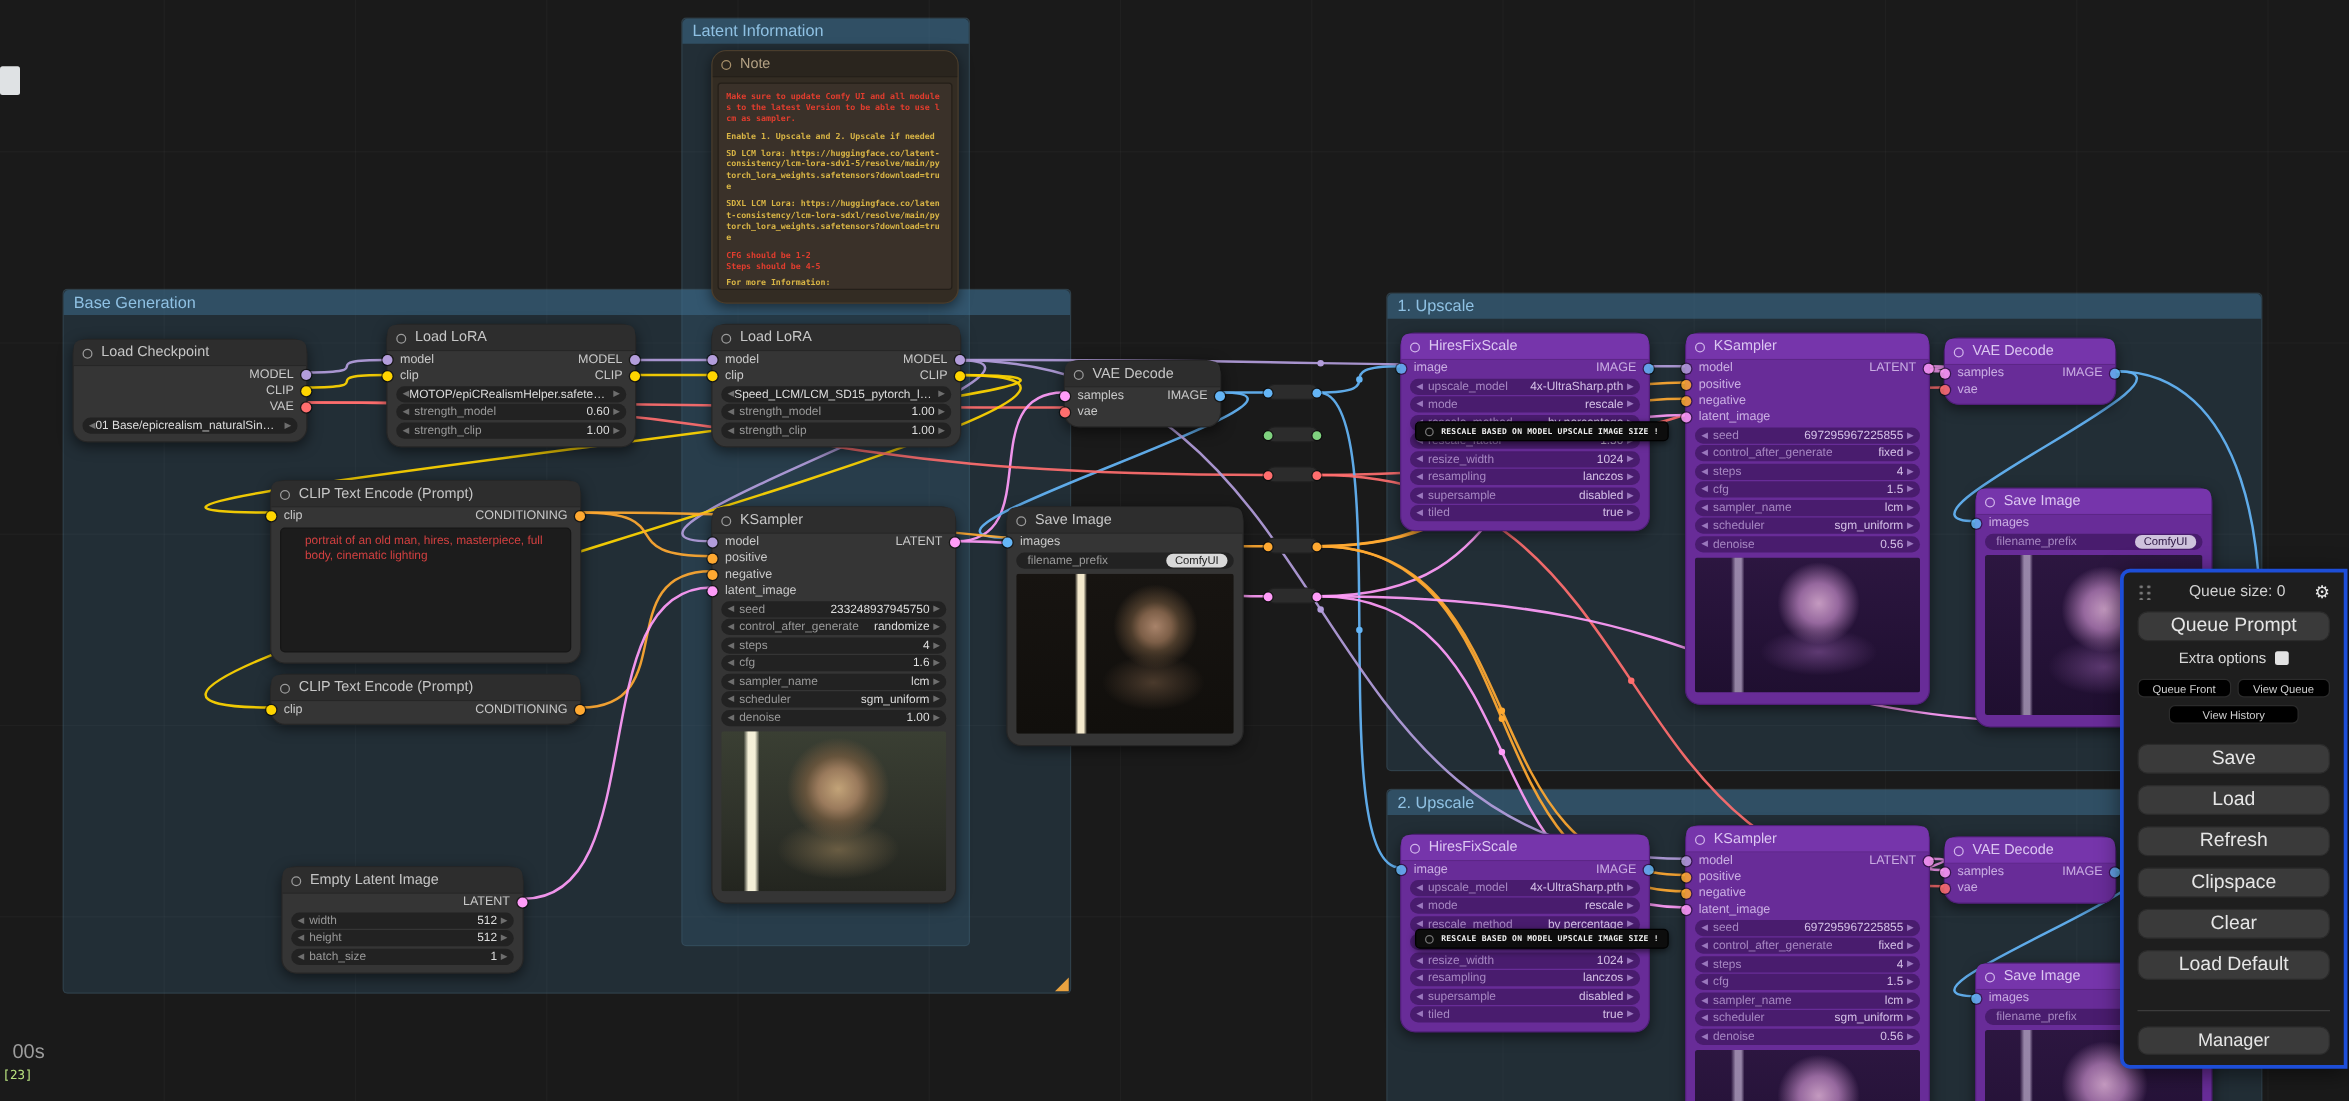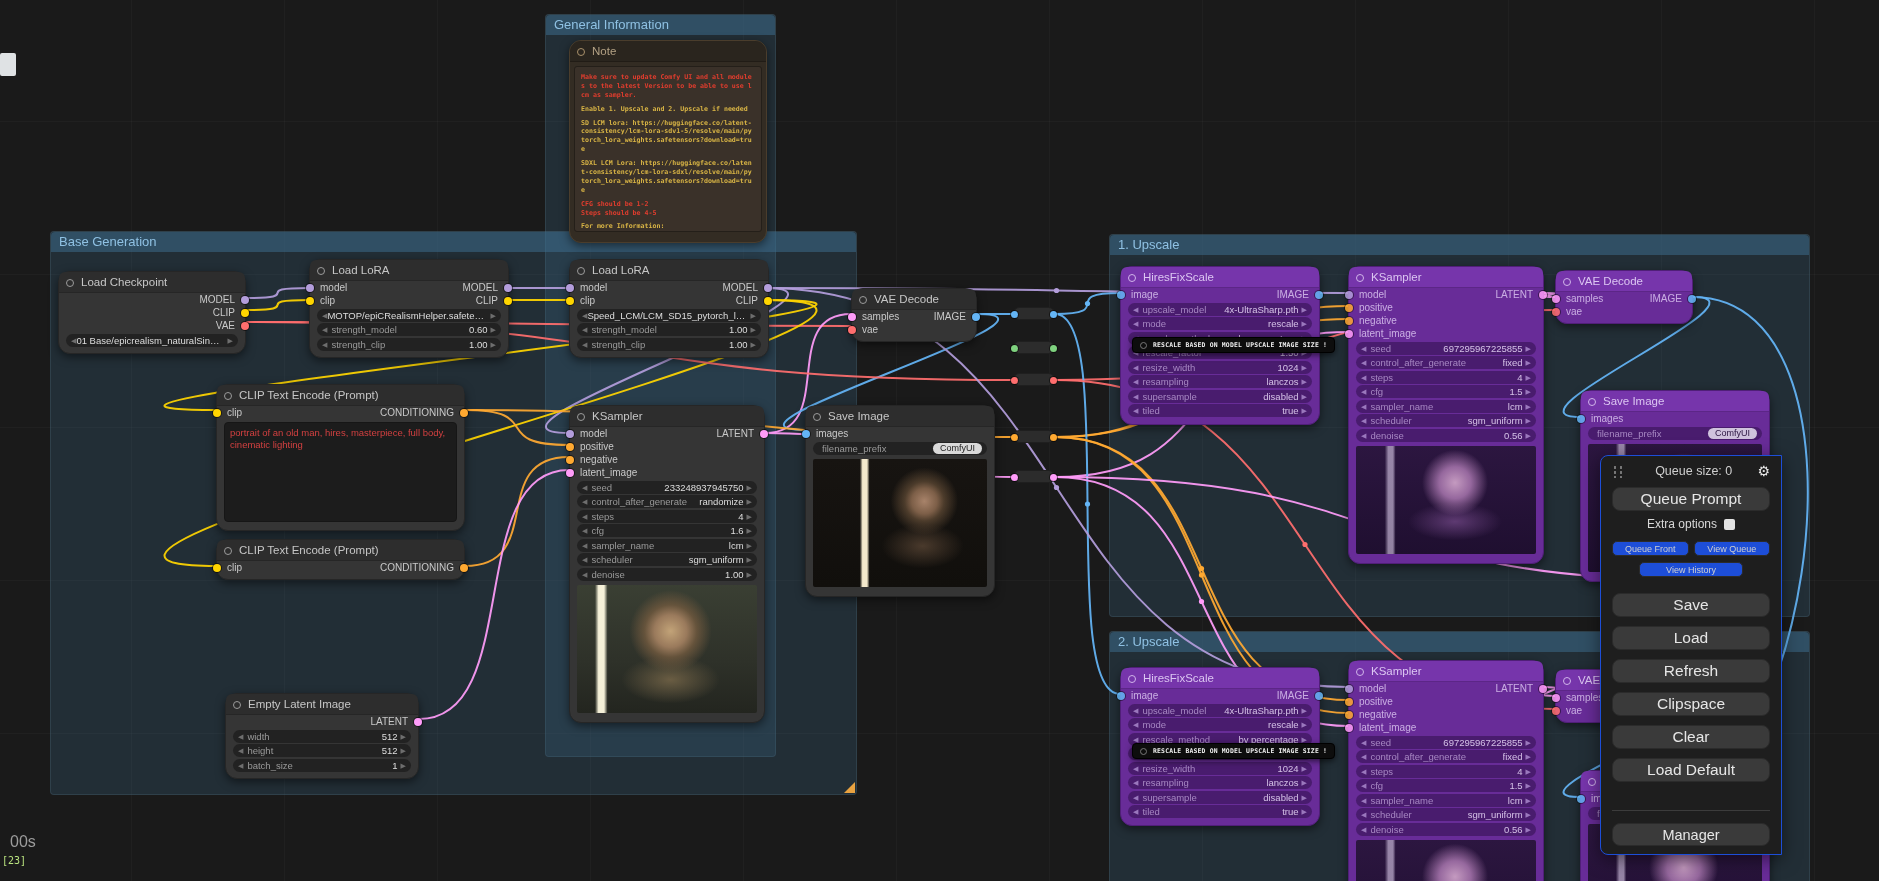--- a/index.html
+++ b/index.html
@@ -20,21 +20,21 @@
 .sdot.in{left:-4px}.sdot.out{right:-4px}
 .slabel.in{margin-left:10px}
 .slabel.out{margin-left:auto;margin-right:10px}
 .widget{display:flex;align-items:center;height:13px;margin:1.5px 7px;background:#222;border-radius:7px;font-size:9.5px;color:#aaa;padding:0 5px;overflow:hidden;white-space:nowrap}
 .warrow{color:#6e6e6e;font-size:7px;line-height:13px}
 .warrow.right{margin-left:3px}
 .wlabel{margin-left:4px;color:#9a9a9a}
 .wvalue{margin-left:auto;color:#dedede;overflow:hidden;text-overflow:ellipsis;max-width:100%}
 .wvalue.only{margin:0 auto;text-align:center;flex:1}
 .wvalue.chip{background:#d9d9d9;color:#222;border-radius:6px;padding:0 7px;height:11px;line-height:11px;font-size:9px;flex:none}
-.wtextarea{margin:3px 7px;background:#1c1c1c;border:1px solid #161616;border-radius:4px;padding:4px 5px;font-size:9.5px;line-height:1.3;overflow:hidden}
+.wtextarea{margin:3px 7px;background:#1c1c1c;border:1px solid #161616;border-radius:4px;padding:4px 19px;font-size:9.5px;line-height:1.3;overflow:hidden}
 .preview{margin:4px 7px;border-radius:2px}
 .preview.oldman-green{background:
  radial-gradient(circle at 52% 36%, #c2a378 0%, #9a7a5c 13%, rgba(110,88,62,.85) 21%, rgba(70,60,45,0) 33%),
  radial-gradient(ellipse 44% 30% at 52% 74%, #6a5d43 0%, rgba(60,55,40,0) 62%),
  linear-gradient(90deg, rgba(0,0,0,0) 10%, rgba(255,250,225,.95) 12%, rgba(255,250,225,.95) 15%, rgba(0,0,0,0) 17%),
  linear-gradient(180deg,#3a3f33 0%,#2e3129 60%,#23251f 100%)}
 .preview.oldman-dark{background:
  radial-gradient(circle at 64% 33%, #a8836a 0%, #7d5f48 9%, rgba(90,70,50,.8) 14%, rgba(30,22,16,0) 24%),
  radial-gradient(ellipse 38% 28% at 63% 68%, #4a3a2c 0%, rgba(40,30,22,0) 62%),
  linear-gradient(90deg, rgba(0,0,0,0) 27%, rgba(255,244,214,.95) 28.5%, rgba(255,244,214,.95) 31%, rgba(0,0,0,0) 32.5%),
@@ -58,46 +58,46 @@
 .node.purple .wvalue{color:rgba(235,220,250,.85)}
 .node.purple .wvalue.chip{background:#cfc3dd;color:#2a1440}
 .node.purple .warrow{color:#9a77bd}
 .node.purple .sdot{opacity:.85}
 .blacknote{position:absolute;z-index:4;display:flex;align-items:center;background:#0d0d0d;border:1px solid #000;border-radius:4px;height:16px;padding:0 7px;box-shadow:0 2px 6px rgba(0,0,0,.6)}
 .bdot{width:7px;height:7px;border:1.3px solid #777;border-radius:50%;margin-right:6px;flex:none}
 .btext{font-family:"DejaVu Sans Mono",monospace;font-weight:700;font-size:6.4px;color:#f0f0f0;white-space:nowrap;letter-spacing:.2px}
 .reroute{position:absolute;z-index:3;width:42px;height:13px;background:#2c2c2c;border:1px solid #1f1f1f;border-radius:7px}
 .rdot{position:absolute;top:2.5px;width:7px;height:7px;border-radius:50%;left:-3px;box-shadow:0 0 0 1px rgba(0,0,0,.5)}
 .rdot.right{left:auto;right:-3px}
-#menu{position:absolute;z-index:10;left:1600px;top:455px;width:182px;height:400px;background:#1e1e1e;border:1px solid #1d4ed8;border-radius:8px 0 0 8px;box-shadow:0 4px 18px rgba(0,0,0,.5);padding:6px 11px 8px;display:flex;flex-direction:column}
+#menu{position:absolute;z-index:10;left:1696px;top:455px;width:182px;height:400px;background:#1e1e1e;border:3px solid #1d4ed8;border-radius:8px 0 0 8px;box-shadow:0 4px 18px rgba(0,0,0,.5);padding:6px 11px 8px;display:flex;flex-direction:column}
 .menu-header{display:flex;align-items:center;height:18px;color:#cfcfcf;font-size:12.5px;margin-bottom:7px}
 .drag-dots{width:12px;height:14px;margin-right:6px;background-image:radial-gradient(circle,#787878 1.1px,transparent 1.5px);background-size:6px 5px;background-position:0 1px}
 .queue-size{flex:1;text-align:center}
 .gear{font-size:14px;color:#e8e8e8;cursor:pointer}
 .btn{display:block;background:#3a3a3a;border:1px solid #2b2b2b;border-radius:8px;color:#e6e6e6;font-family:inherit;cursor:pointer}
 .btn.big{width:100%;height:24px;font-size:15.5px;margin-bottom:9px}
 .btn.qp{margin-bottom:6px}
 .extra-row{display:flex;align-items:center;justify-content:center;gap:7px;color:#d8d8d8;font-size:12px;margin:0 0 10px}
 .checkbox{width:11px;height:11px;background:#e3e3e3;border-radius:2px}
 .small-row{display:flex;gap:5px;margin-bottom:6px}
-.btn.small{flex:1;height:15px;font-size:9px;border-radius:5px;color:#cfcfcf;background:#1d4ed8}
+.btn.small{flex:1;height:15px;font-size:9px;border-radius:5px;color:#cfcfcf;background:#000000}
 .small-row.center{justify-content:center;margin-bottom:16px}
 .btn.small.history{flex:none;width:104px}
 .menu-sep{height:1px;background:#3c3c3c;margin-top:auto;margin-bottom:12px}
 .btn.manager{height:23px;font-size:14.5px;margin-bottom:0}
 #status-time{position:absolute;left:10px;top:833px;color:#9c9c9c;font-size:16px;z-index:5}
 #status-badge{position:absolute;left:2px;top:855px;color:#b9e37f;font-size:10px;font-family:"DejaVu Sans Mono",monospace;z-index:5}
 #artifact{position:absolute;left:0;top:53px;width:16px;height:23px;background:#dfe2e4;border-radius:2px;z-index:5}
 </style>
 </head>
 <body>
 
 <div id="graph">
     <div class="group" style="left: 545px; top: 14px; width: 231px; height: 743px;">
-      <div class="group-title">General Information</div>
+      <div class="group-title">Latent Information</div>
     </div>
     <div class="group" style="left: 50px; top: 231px; width: 807px; height: 564px;">
       <div class="group-title">Base Generation</div>
       <div class="group-handle"></div>
     </div>
     <div class="group" style="left: 1109px; top: 234px; width: 701px; height: 383px;">
       <div class="group-title">1. Upscale</div>
     </div>
     <div class="group" style="left: 1109px; top: 631px; width: 701px; height: 260px;">
       <div class="group-title">2. Upscale</div>

